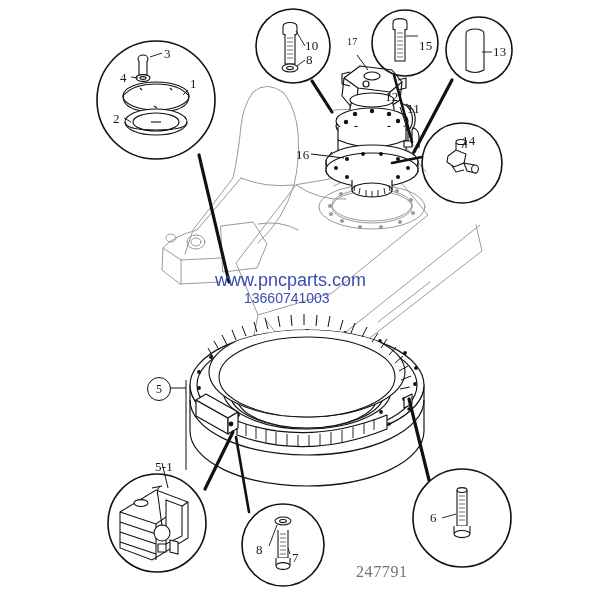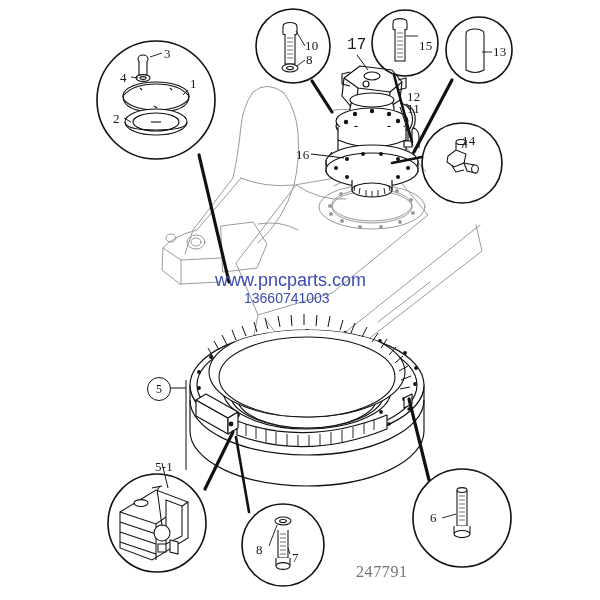--- a/index.html
+++ b/index.html
@@ -2,21 +2,21 @@
 <html><head>
 <meta charset="utf-8">
 <style>
   html,body{margin:0;padding:0;background:#ffffff;}
   body{width:600px;height:600px;position:relative;overflow:hidden;
        font-family:"Liberation Serif",serif;}
   #stage{position:absolute;inset:0;width:600px;height:600px;}
   svg.layer{position:absolute;left:0;top:0;width:600px;height:600px;}
   .lbl{position:absolute;font-family:"Liberation Serif",serif;color:#1a1a1a;
        font-size:13px;line-height:1;white-space:nowrap;letter-spacing:.2px;}
-  .lbl.big{font-size:16px;font-family:Liberation Mono, monospace;}
+  .lbl.big{font-size:10px;}
   .circnum{position:absolute;width:22px;height:22px;border:1.4px solid #111;
        border-radius:50%;display:flex;align-items:center;justify-content:center;
        font-size:12px;color:#111;background:#fff;font-family:"Liberation Serif",serif;}
   .wm{position:absolute;color:#3b4bb0;font-family:Liberation Sans, sans-serif;
       white-space:nowrap;}
   .wm1{font-size:18px;left:215px;top:270px;}
   .wm2{font-size:14px;left:244px;top:290px;}
   .partno{position:absolute;left:356px;top:563px;font-size:16px;color:#737373;
       letter-spacing:.6px;}
 </style>
@@ -418,21 +418,21 @@
 
   <div class="lbl" style="left:190px;top:77px;">1</div>
   <div class="lbl" style="left:113px;top:112px;">2</div>
   <div class="lbl" style="left:164px;top:47px;">3</div>
   <div class="lbl" style="left:120px;top:71px;">4</div>
   <div class="lbl" style="left:305px;top:39px;">10</div>
   <div class="lbl" style="left:306px;top:53px;">8</div>
   <div class="lbl" style="left:419px;top:39px;">15</div>
   <div class="lbl" style="left:493px;top:45px;">13</div>
   <div class="lbl big" style="left:347px;top:37px;">17</div>
-  <div class="lbl" style="left:407px;top:90px;">12</div>
+  <div class="lbl" style="left:385px;top:90px;">12</div>
   <div class="lbl" style="left:407px;top:102px;">11</div>
   <div class="lbl" style="left:296px;top:148px;">16</div>
   <div class="lbl" style="left:462px;top:134px;">14</div>
   <div class="lbl" style="left:155px;top:460px;">5-1</div>
   <div class="lbl" style="left:256px;top:543px;">8</div>
   <div class="lbl" style="left:292px;top:551px;">7</div>
   <div class="lbl" style="left:430px;top:511px;">6</div>
 
   <div class="circnum" style="left:147px;top:377px;">5</div>
 

